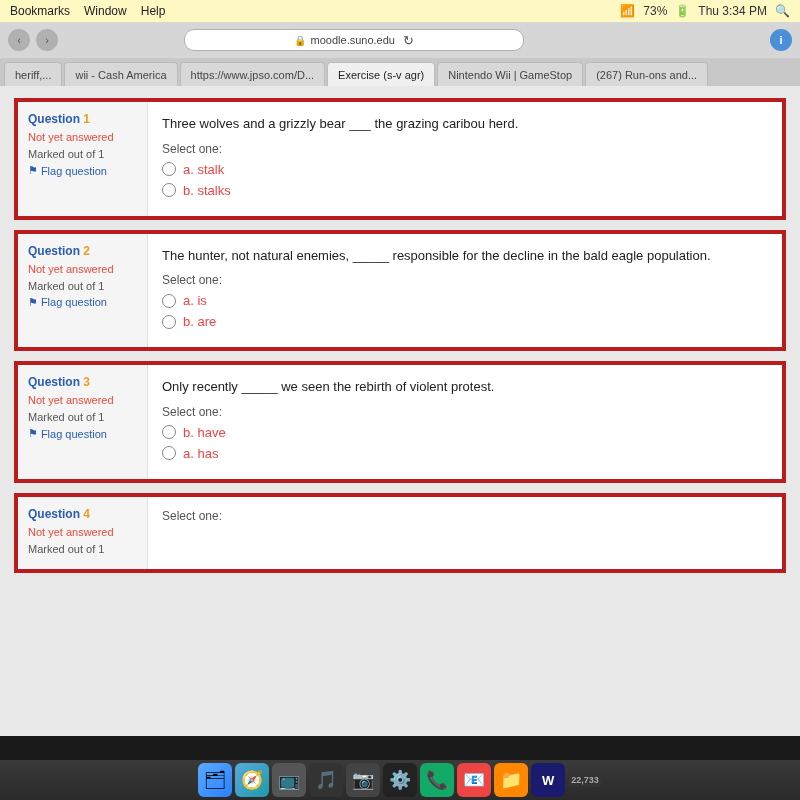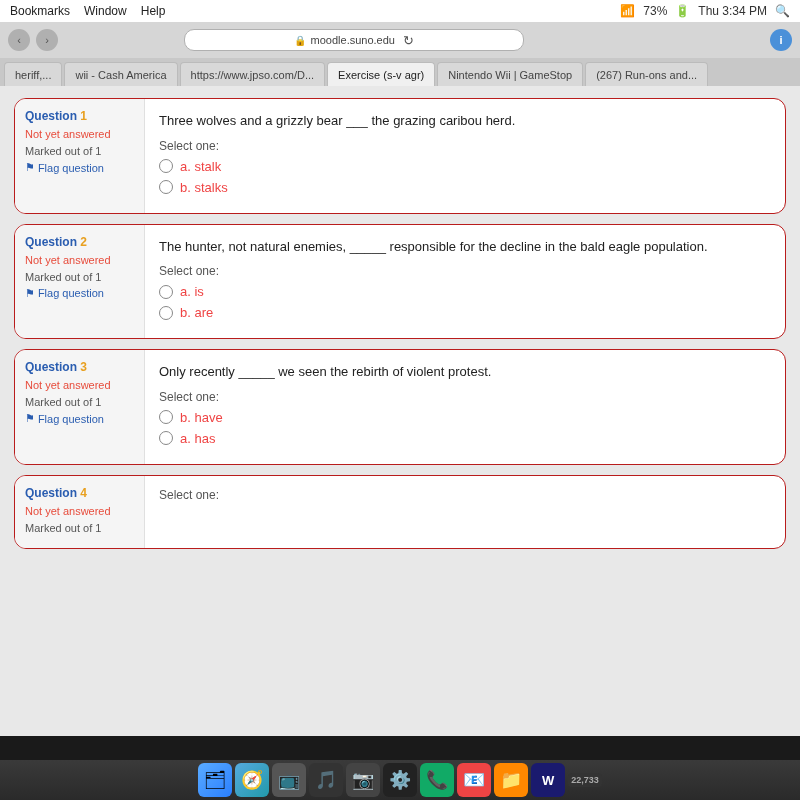--- a/index.html
+++ b/index.html
@@ -7,21 +7,21 @@
       width: 800px;
       height: 800px;
       background: #1a1a1a;
       font-family: -apple-system, BlinkMacSystemFont, 'Helvetica Neue', Arial, sans-serif;
       overflow: hidden;
       position: relative;
     }
 
     
     .mac-topbar {
-      background: #ffffff;
+      background: #fef9c3;
       height: 22px;
       display: flex;
       align-items: center;
       justify-content: flex-end;
       padding: 0 10px;
       font-size: 12px;
       color: #333;
       gap: 8px;
     }
     .mac-topbar-left {
@@ -120,22 +120,22 @@
       overflow-y: auto;
       padding: 12px 14px;
       display: flex;
       flex-direction: column;
       gap: 10px;
     }
 
     
     .question-card {
       background: white;
-      border: 1px solid #b91c1c;
-      border-radius: 12px;
+      border: 4px solid #b91c1c;
+      border-radius: 0;
       display: flex;
       overflow: hidden;
     }
     .question-sidebar {
       width: 130px;
       min-width: 130px;
       background: #f5f5f5;
       border-right: 1px solid #e0e0e0;
       padding: 10px 10px;
       font-size: 11.5px;

